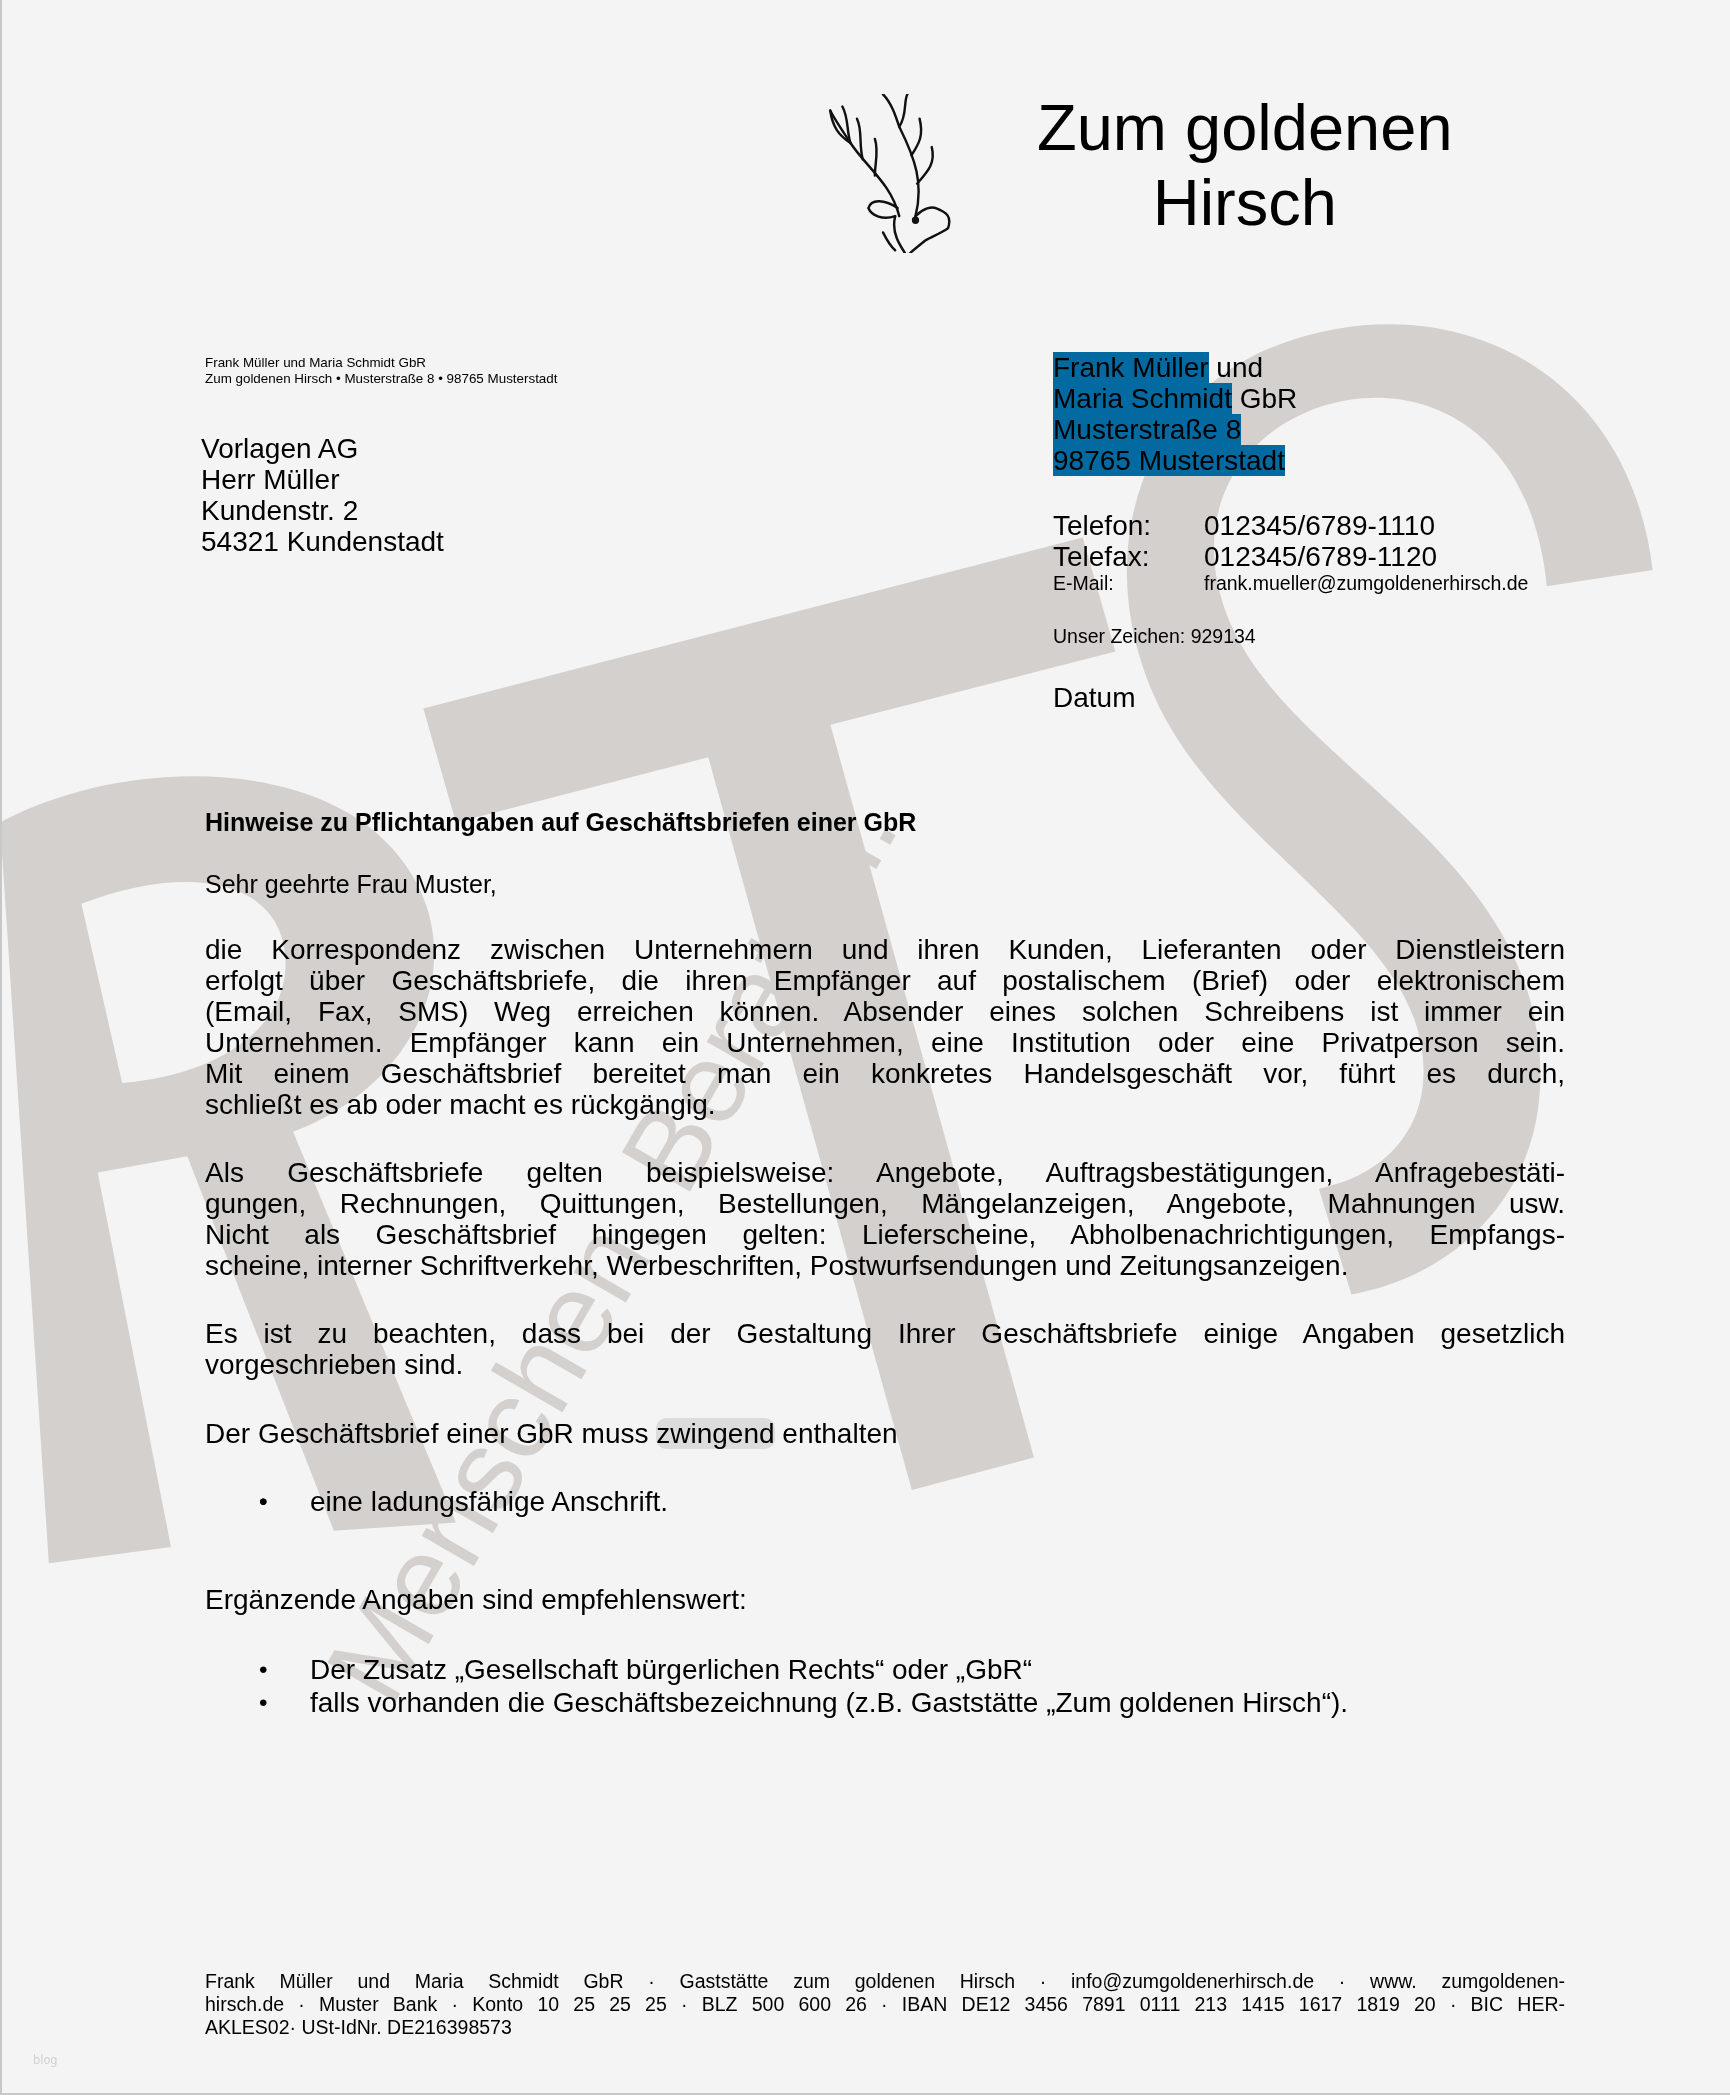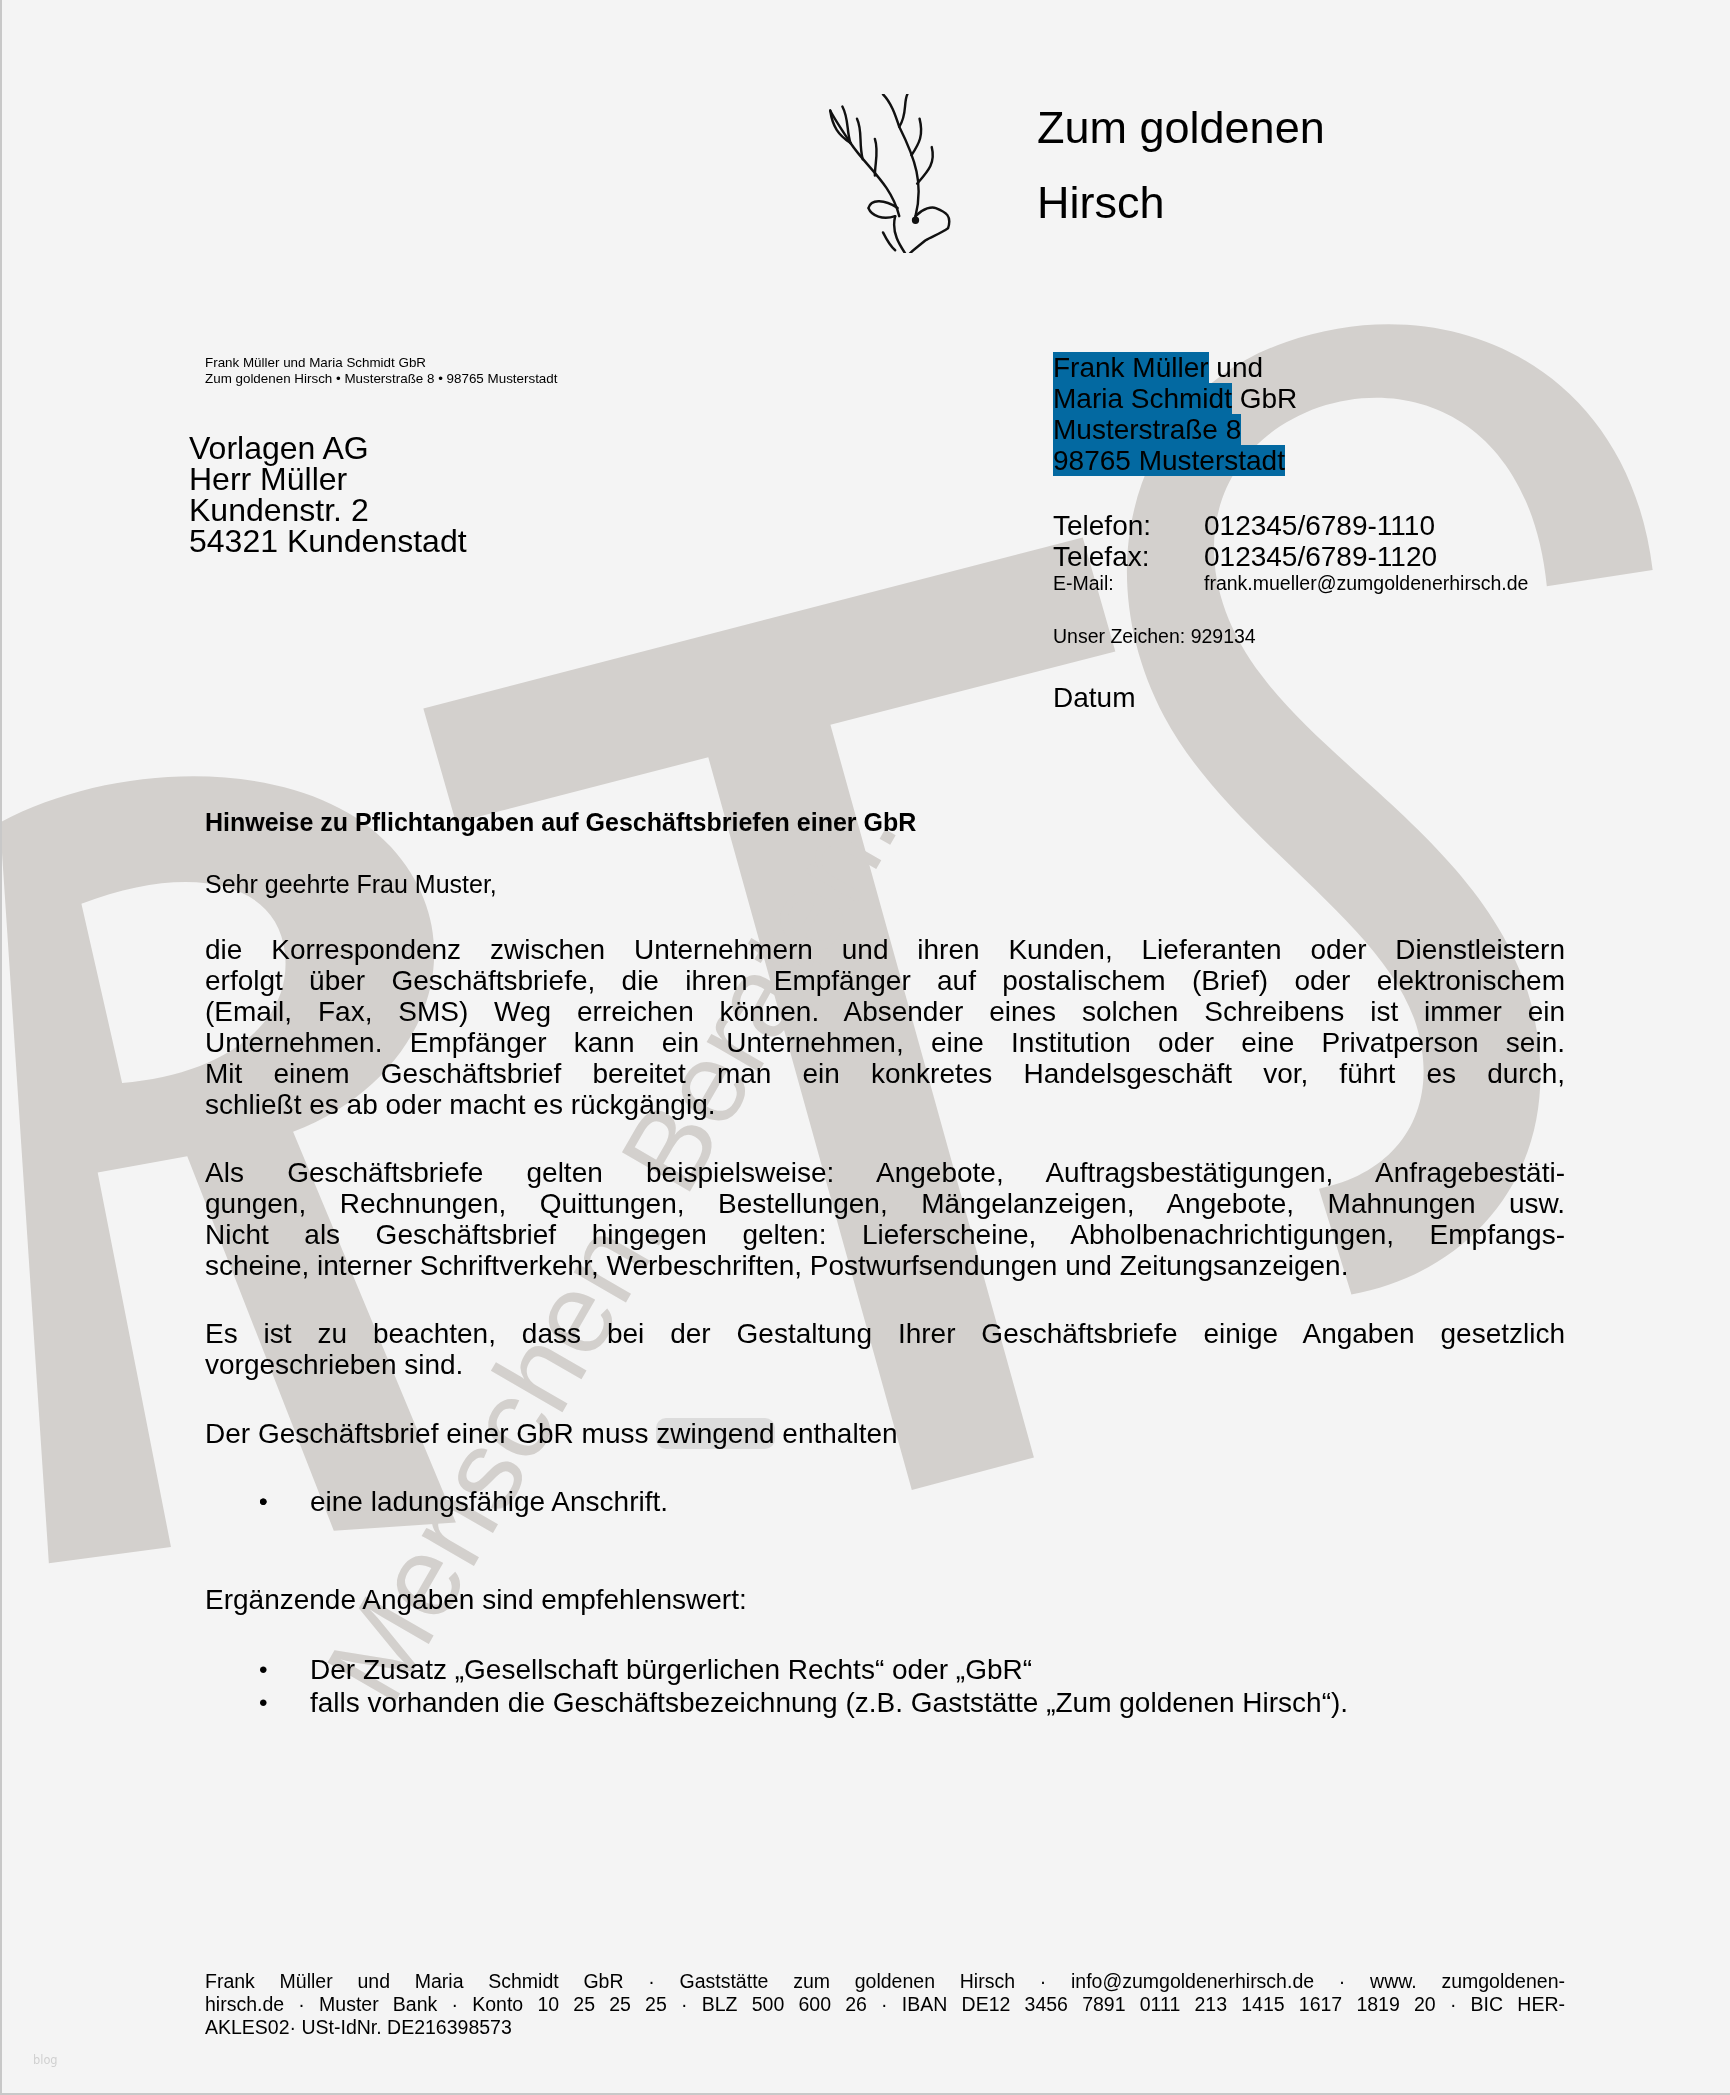--- a/index.html
+++ b/index.html
@@ -14,25 +14,25 @@
       position: absolute; left: 0; top: 0; right: 0; bottom: 0;
       border-left: 2.4px solid #c8c8c8; border-bottom: 2.4px solid #c8c8c8;
       box-sizing: border-box; pointer-events: none;
     }
     
     .watermark { position: absolute; left: 0; top: 0; width: 1730px; height: 2095px; pointer-events: none; z-index: 0; }
     .content { position: absolute; left: 0; top: 0; width: 1730px; height: 2095px; z-index: 1; }
 
     .logo-block { position: absolute; left: 818px; top: 94px; }
     .deer { position: absolute; left: 0; top: 0; width: 195px; height: 159px; }
-    .brand { position: absolute; left: 1037px; top: 90px; font-size: 45px; line-height: 75px; letter-spacing: 0px; }
+    .brand { position: absolute; left: 1037px; top: 90px; font-size: 65px; line-height: 75px; letter-spacing: 0px; text-align: center; }
 
     .sender-line { position: absolute; left: 205px; top: 355px; font-size: 13.4px; line-height: 16.3px; }
 
-    .recipient { position: absolute; left: 189px; top: 433px; font-size: 32px; line-height: 31px; }
+    .recipient { position: absolute; left: 201px; top: 433px; font-size: 28px; line-height: 31px; }
 
     .sender-box { position: absolute; left: 1053px; top: 352px; font-size: 28px; line-height: 31px; }
     .sender-box .hl { background: #0369a1; }
 
     .contact { position: absolute; left: 1053px; top: 510px; }
     .contact .row { display: flex; }
     .contact .lbl { width: 151px; }
     .contact .row.big { font-size: 28px; line-height: 31px; }
     .contact .row.small { font-size: 19.5px; line-height: 23px; }
 

